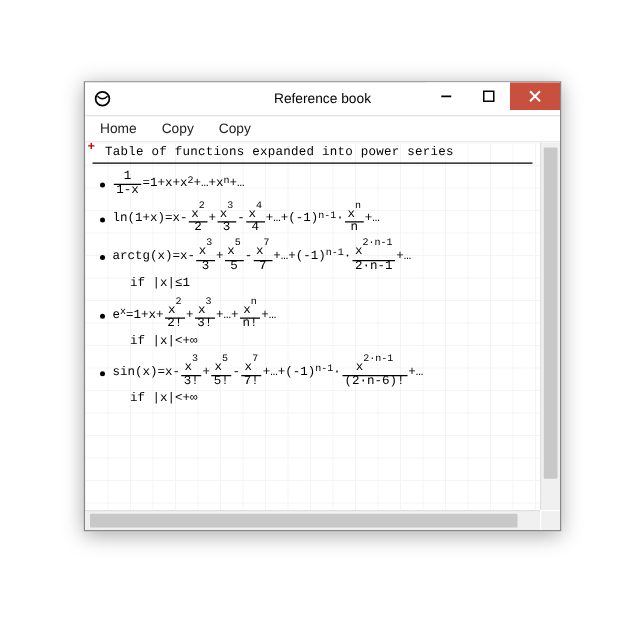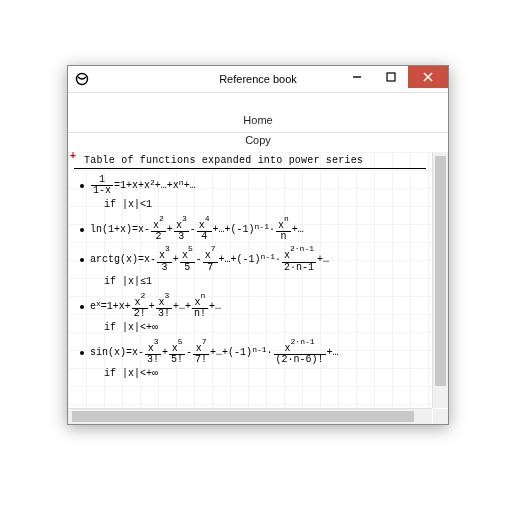--- a/index.html
+++ b/index.html
@@ -16,21 +16,20 @@
     position: absolute;
     left: 67px;
     top: 65px;
     width: 380px;
     height: 358px;
     border: 1px solid #888;
     box-shadow: 0 3px 16px rgba(0,0,0,0.35);
     background: #fff;
     display: flex;
     flex-direction: column;
-    gap: 19px;
   }
   .titlebar {
     height: 26px;
     display: flex;
     align-items: center;
     background: #fff;
     border-bottom: 1px solid #e0e0e0;
     font-size: 11px;
     position: relative;
   }
@@ -65,21 +64,20 @@
   }
   .menubar {
     height: 20px;
     display:flex;
     align-items:center;
     padding: 0 4px;
     gap: 4px;
     border-bottom: 1px solid #e5e5e5;
     font-size: 11px;
     color:#222;
-    flex-direction:column;
   }
   .menubar .menuitem {
     padding: 2px 8px;
   }
   .content-wrap {
     flex:1;
     position: relative;
     overflow:hidden;
     background:
       linear-gradient(to right, #f4f4f4 1px, transparent 1px) 0 0 / 18px 18px,
@@ -228,21 +226,20 @@
               <span class="fline"></span>
               <span>1-x</span>
             </span>
           <span>=1+x+x</span>
             <span class="sup">2</span>
             <span>+…+x</span>
             <span class="sup">n</span>
             <span>+…</span>
         </span>
       </div>
-      <div class="cond">if   |x|&lt;1</div>
 
       <div class="entry">
         <span class="bullet"></span>
         <span class="math">
           <span>ln(1+x)</span>
             <span>=x-</span>
           <span class="frac">
               <span>x<span class="sup">2</span></span>
               <span class="fline"></span>
               <span>2</span>

